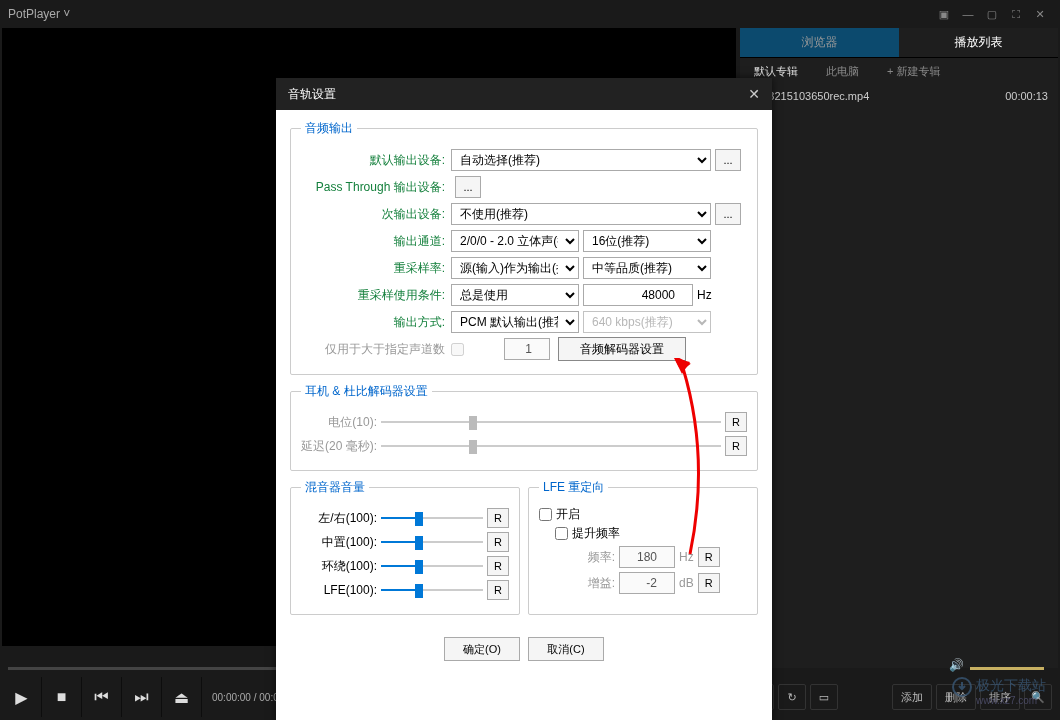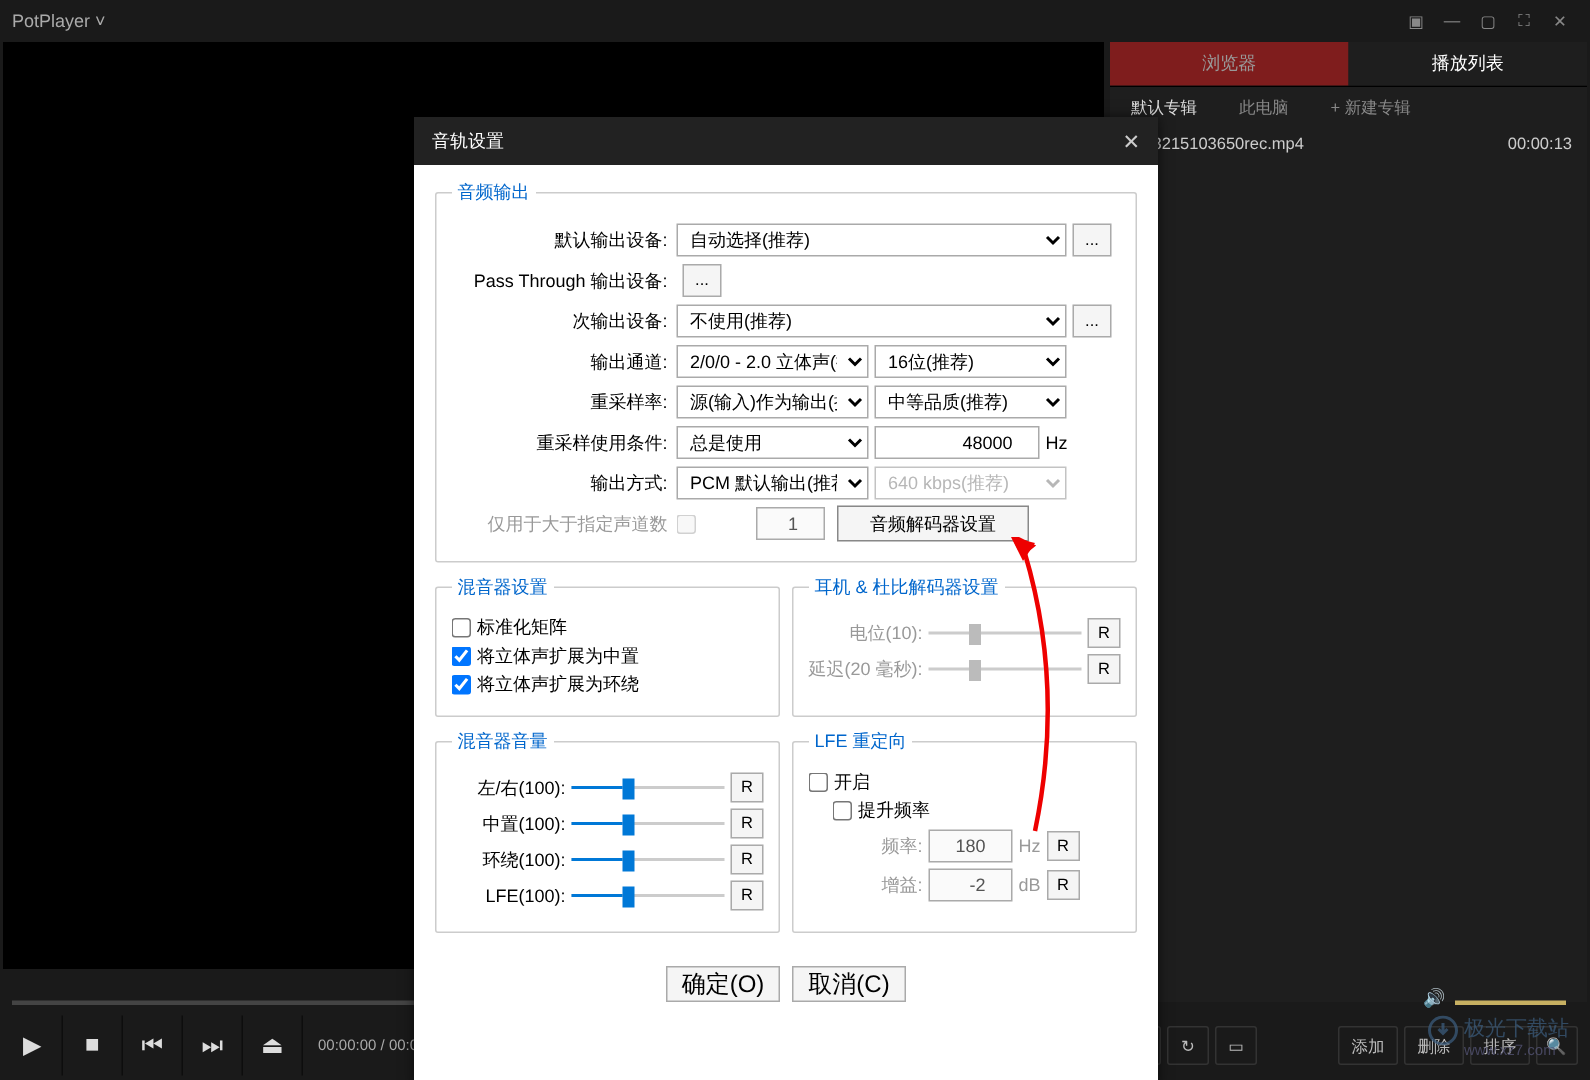--- a/index.html
+++ b/index.html
@@ -12,21 +12,21 @@
 .titlebar .spacer { flex: 1; }
 .titlebar .wbtn { width: 24px; height: 20px; display: flex; align-items: center; justify-content: center; color: #888; cursor: pointer; font-size: 11px; }
 
 .video-area { position: absolute; left: 2px; top: 28px; width: 734px; height: 618px; background: #000; }
 .play-circle { position: absolute; left: 50%; top: 50%; transform: translate(-50%,-50%); width: 90px; height: 90px; border: 5px solid #2a2a2a; border-radius: 50%; display: flex; align-items: center; justify-content: center; }
 .play-tri { width: 0; height: 0; border-left: 26px solid #2a2a2a; border-top: 16px solid transparent; border-bottom: 16px solid transparent; margin-left: 8px; }
 
 
 .sidebar { position: absolute; right: 2px; top: 28px; width: 318px; height: 640px; background: #1e1e1e; color: #ccc; font-size: 12px; }
 .side-tabs { display: flex; height: 30px; border-bottom: 1px solid #000; }
-.side-tab { flex: 1; display: flex; align-items: center; justify-content: center; background: #7f1d1d; color: #999; cursor: pointer; }
+.side-tab { flex: 1; display: flex; align-items: center; justify-content: center; background: #0c4a6e; color: #999; cursor: pointer; }
 .side-tab.active { background: #1e1e1e; color: #fff; }
 .side-sub { display: flex; height: 26px; }
 .side-sub-tab { flex: 0 0 auto; padding: 0 14px; display: flex; align-items: center; color: #888; cursor: pointer; font-size: 11px; }
 .side-sub-tab.active { color: #ddd; }
 .playlist-row { display: flex; justify-content: space-between; padding: 6px 10px; color: #ccc; font-size: 11px; }
 
 
 .seekbar { position: absolute; left: 2px; bottom: 46px; width: 732px; height: 12px; }
 .seek-bg { position: absolute; left: 6px; right: 6px; top: 5px; height: 3px; background: #444; }
 .seek-knob { position: absolute; right: 6px; top: 2px; width: 9px; height: 9px; border-radius: 50%; background: #fff; }
@@ -47,40 +47,40 @@
 
 
 .dialog { position: absolute; left: 276px; top: 78px; width: 496px; height: 646px; background: #fff; color: #000; font-size: 12px; box-shadow: 0 0 8px rgba(0,0,0,.6); }
 .dlg-title { height: 32px; background: #222; color: #fff; display: flex; align-items: center; padding: 0 12px; }
 .dlg-title .dt { flex: 1; }
 .dlg-title .close { cursor: pointer; font-size: 14px; color: #ccc; }
 .dlg-body { padding: 10px 14px 6px; }
 fieldset { border: 1px solid #ccc; border-radius: 2px; margin-bottom: 8px; padding: 8px 10px 10px; }
 legend { padding: 0 4px; color: #0066cc; font-size: 12px; }
 .frow { display: flex; align-items: center; margin: 3px 0; height: 24px; }
-.flbl { width: 150px; text-align: right; padding-right: 6px; color: #000000; flex-shrink: 0; }
+.flbl { width: 150px; text-align: right; padding-right: 6px; color: #15803d; flex-shrink: 0; }
 select { height: 22px; border: 1px solid #aaa; background: #fff; font-size: 12px; padding: 0 4px; }
 .sel-wide { width: 260px; }
 .sel-mid { width: 128px; }
 .ellipsis { width: 26px; height: 22px; border: 1px solid #aaa; background: #f5f5f5; cursor: pointer; margin-left: 4px; font-size: 11px; }
 input[type=number] { width: 70px; height: 22px; border: 1px solid #aaa; text-align: right; padding-right: 2px; font-size: 12px; }
 .decoder-btn { height: 24px; width: 128px; border: 1px solid #888; background: #f5f5f5; cursor: pointer; font-size: 12px; }
 .cb { display: flex; align-items: center; margin: 2px 0; font-size: 12px; }
 .cb input { margin-right: 4px; }
 .twocol { display: flex; gap: 8px; }
 .twocol fieldset { flex: 1; }
 .mix-row { display: flex; align-items: center; margin: 4px 0; }
 .mix-lbl { width: 80px; text-align: right; padding-right: 4px; font-size: 12px; }
 .slider { flex: 1; height: 16px; position: relative; }
 .slider-track { position: absolute; left: 0; right: 0; top: 7px; height: 2px; background: #ccc; }
 .slider-fill { position: absolute; left: 0; top: 7px; height: 2px; background: #0078d7; }
 .slider-thumb { position: absolute; top: 2px; width: 8px; height: 14px; background: #0078d7; }
 .rbtn { width: 22px; height: 20px; border: 1px solid #aaa; background: #f5f5f5; cursor: pointer; margin-left: 4px; font-size: 11px; }
 .dlg-foot { display: flex; justify-content: center; gap: 8px; padding: 8px 0; }
-.dlg-foot button { width: 76px; height: 24px; border: 1px solid #aaa; background: #f5f5f5; cursor: pointer; font-size: 16px; }
+.dlg-foot button { width: 76px; height: 24px; border: 1px solid #aaa; background: #f5f5f5; cursor: pointer; font-size: 11px; }
 .disabled { color: #999; }
 .unit { margin-left: 4px; font-size: 12px; }
 
 
 .arrow { position: absolute; left: 670px; top: 358px; width: 50px; height: 200px; pointer-events: none; }
 
 
 .watermark { position: absolute; right: 14px; bottom: 14px; color: #3a5a7a; font-size: 14px; opacity: .75; display: flex; align-items: flex-start; gap: 4px; }
 .watermark .sub { font-size: 10px; color: #557; }
 </style>
@@ -207,35 +207,20 @@
         <span class="flbl disabled">仅用于大于指定声道数</span>
         <input type="checkbox" disabled="" style="">
         <span style="width:40px"></span>
         <input type="number" style="width: 46px;" disabled="" value="1">
         <span style="width:8px"></span>
         <button class="decoder-btn">音频解码器设置</button>
       </div>
     </fieldset>
 
     <div class="twocol">
-      <fieldset>
-        <legend>混音器设置</legend>
-        <label class="cb">
-            <input type="checkbox" style="">
-            <span>标准化矩阵</span>
-          </label>
-        <label class="cb">
-            <input type="checkbox" checked="" style="">
-            <span>将立体声扩展为中置</span>
-          </label>
-        <label class="cb">
-            <input type="checkbox" checked="" style="">
-            <span>将立体声扩展为环绕</span>
-          </label>
-      </fieldset>
       <fieldset>
         <legend>耳机 &amp; 杜比解码器设置</legend>
         <div class="mix-row">
           <span class="mix-lbl disabled">电位(10):</span>
           <div class="slider">
               <div class="slider-track"></div>
               <div class="slider-thumb" style="left:26%;background:#bbb"></div>
             </div>
           <button class="rbtn">R</button>
         </div>

